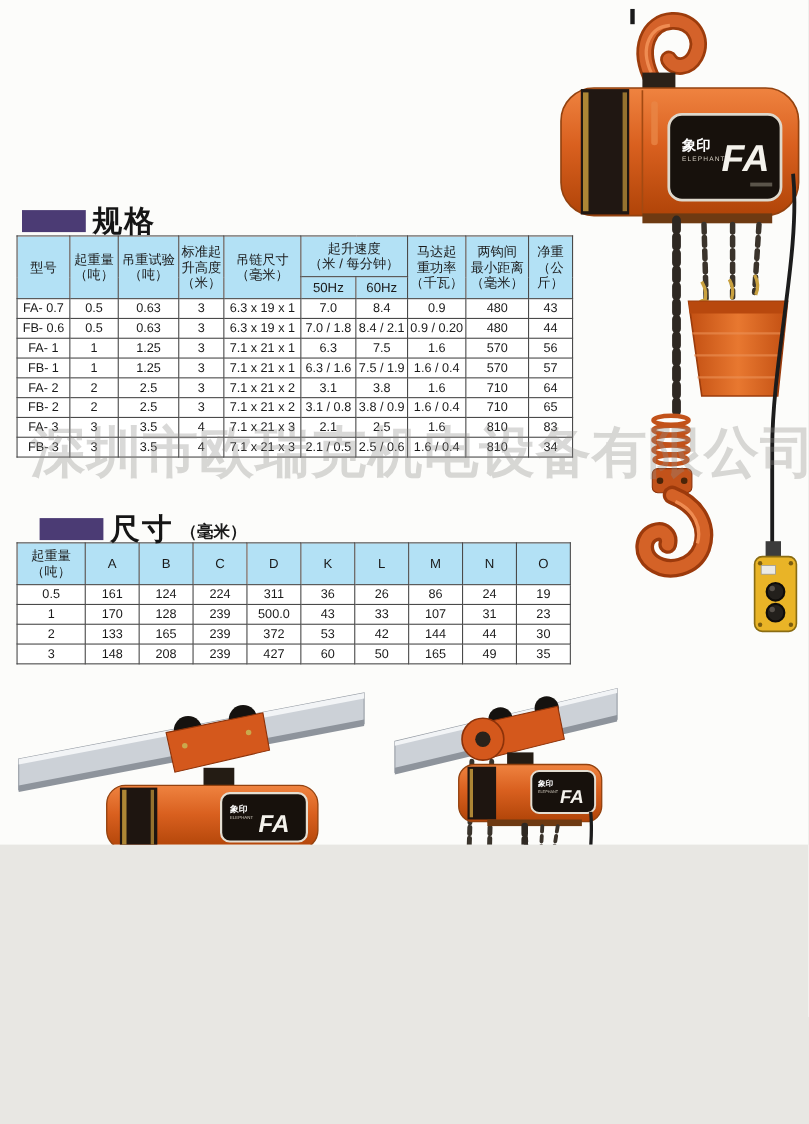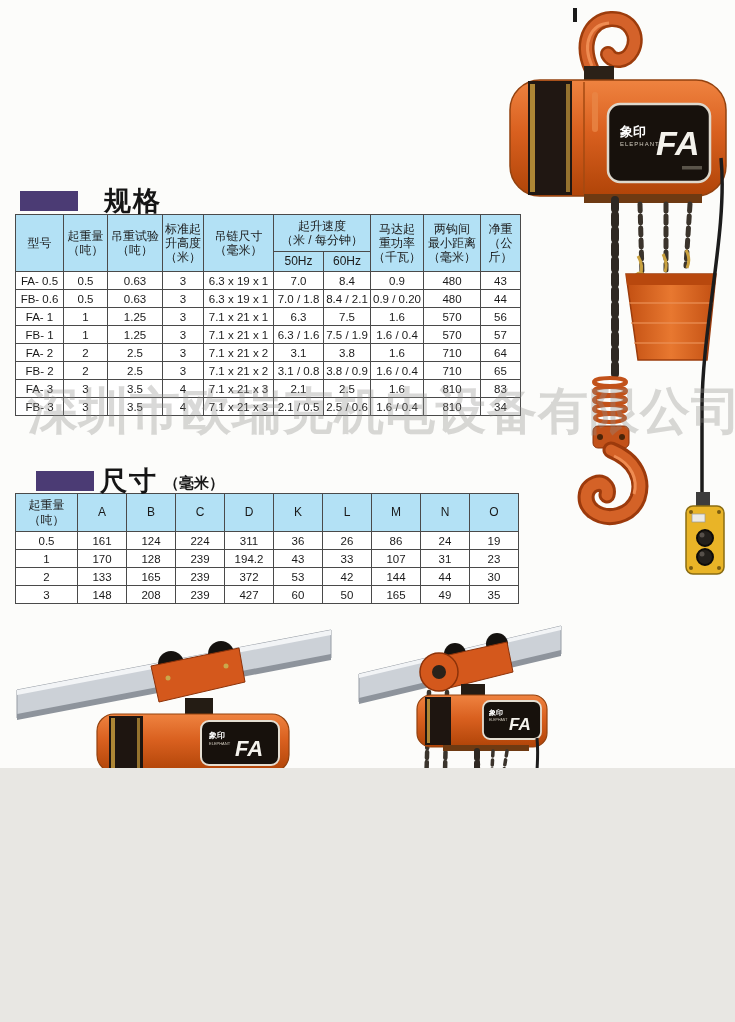--- a/index.html
+++ b/index.html
@@ -118,21 +118,21 @@
       <circle cx="203" cy="560" r="2" fill="#7a5c10"></circle>
         <circle cx="231" cy="560" r="2" fill="#7a5c10"></circle>
       <rect x="204" y="506" width="13" height="8" fill="#eceae4" stroke="#999" stroke-width=".7"></rect>
       <circle cx="217" cy="530" r="8" fill="#23201c" stroke="#0e0c0a" stroke-width="2"></circle>
       <circle cx="217" cy="549" r="8" fill="#23201c" stroke="#0e0c0a" stroke-width="2"></circle>
       <circle cx="214" cy="527" r="2.5" fill="#56504a"></circle>
         <circle cx="214" cy="546" r="2.5" fill="#56504a"></circle>
     </g>
   </svg>
 
-  <div class="sec-title" style="left:20px;top:183px;gap:20px;">
+  <div class="sec-title" style="left:20px;top:183px;">
     <div class="title-block"></div>
     <span class="title-text">规格</span>
   </div>
 
   <table class="spec-table">
     <colgroup>
       <col style="width:48px">
         <col style="width:44px">
         <col style="width:55px">
         <col style="width:41px">
@@ -166,21 +166,21 @@
         <th rowspan="2">净重
 （公斤）</th>
       </tr>
       <tr>
         <th>50Hz</th>
         <th>60Hz</th>
       </tr>
     </thead>
     <tbody>
         <tr>
-          <td>FA- 0.5</td>
+          <td>FA- 0.7</td>
           <td>0.5</td>
           <td>0.63</td>
           <td>3</td>
           <td>6.3 x 19 x 1</td>
           <td>7.0</td>
           <td>8.4</td>
           <td>0.9</td>
           <td>480</td>
           <td>43</td>
         </tr>
@@ -316,21 +316,21 @@
           <td>26</td>
           <td>86</td>
           <td>24</td>
           <td>19</td>
         </tr>
         <tr>
           <td>1</td>
           <td>170</td>
           <td>128</td>
           <td>239</td>
-          <td>194.2</td>
+          <td>500.0</td>
           <td>43</td>
           <td>33</td>
           <td>107</td>
           <td>31</td>
           <td>23</td>
         </tr>
         <tr>
           <td>2</td>
           <td>133</td>
           <td>165</td>

